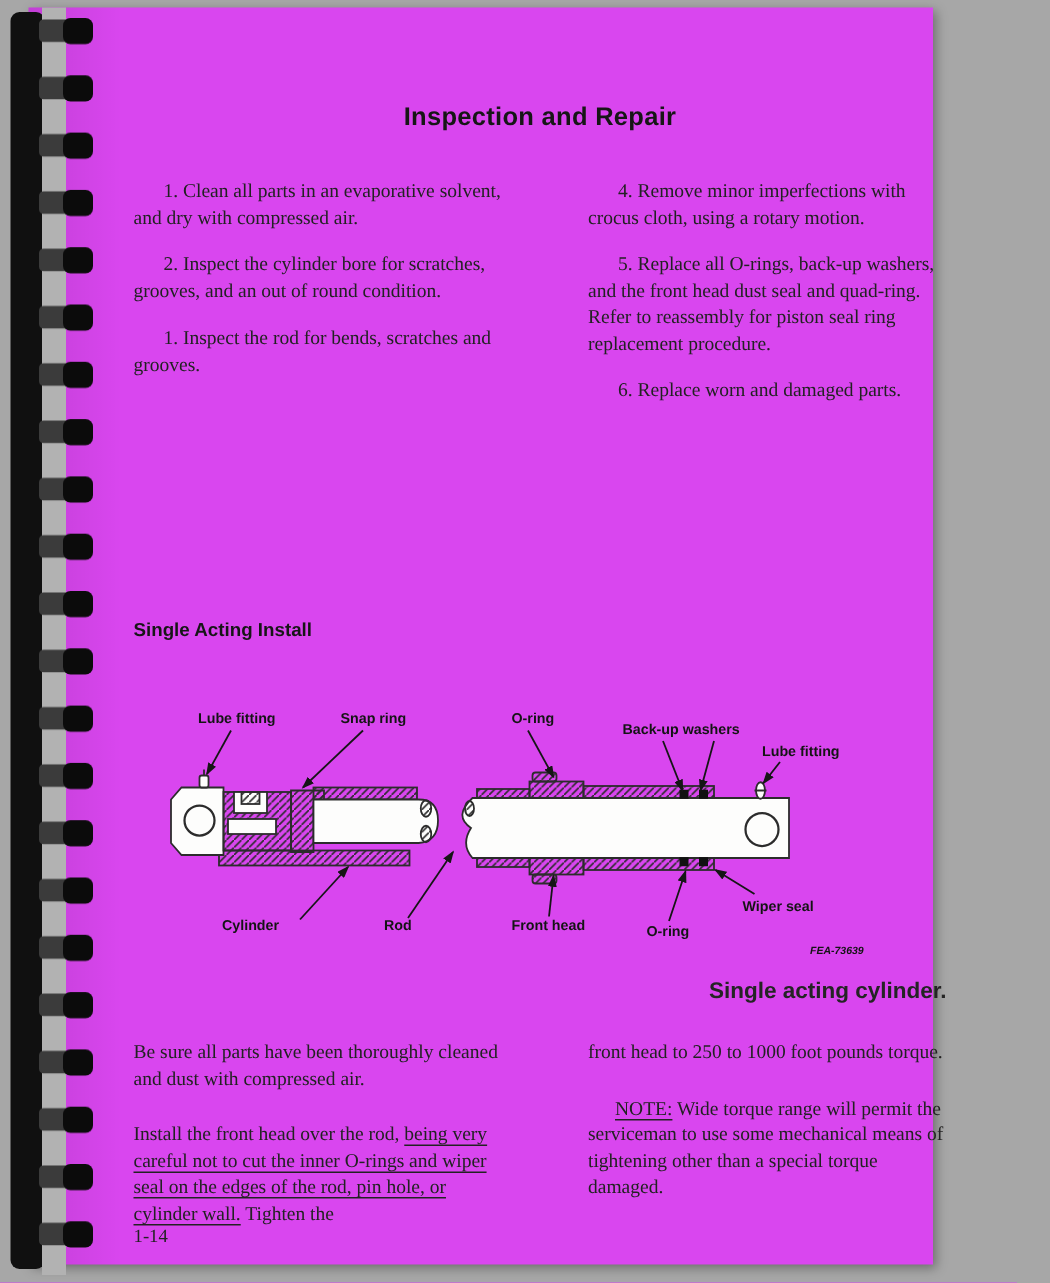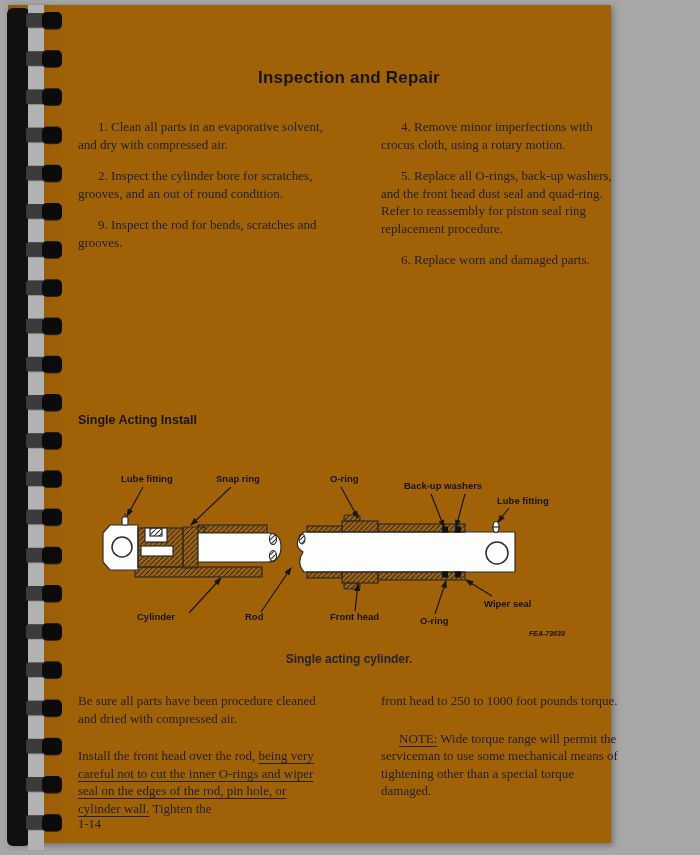--- a/index.html
+++ b/index.html
@@ -2,22 +2,22 @@
 <html><head>
 <meta charset="utf-8">
 <style>
   html,body{margin:0;padding:0;}
   body{
     width:700px;height:855px;position:relative;overflow:hidden;
     background:#a7a7a7;
     font-family:"Liberation Serif", serif;
   }
   .page{
-    position:absolute;left:8px;top:5px;width:603px;height:838px;
-    background:#a16207;
+    position:absolute;left:19px;top:5px;width:603px;height:838px;
+    background:#d946ef;
     box-shadow:2px 2px 7px rgba(0,0,0,0.35);
   }
   .page::before{
     content:'';position:absolute;left:0;top:0;bottom:0;width:62px;
     background:linear-gradient(90deg,rgba(0,0,0,0.10),rgba(0,0,0,0));
     pointer-events:none;
   }
   .binding{position:absolute;left:0;top:0;width:64px;height:855px;z-index:5;}
 
   .title{
@@ -45,40 +45,40 @@
   .subheading{
     position:absolute;top:408px;left:70px;
     font-family:"Liberation Sans", sans-serif;font-weight:bold;font-size:12.5px;color:#161616;
   }
   .diagram{position:absolute;top:460px;left:77px;width:490px;height:180px;}
   .diagram text{
     font-family:"Liberation Sans", sans-serif;font-weight:bold;font-size:9.5px;fill:#141414;
   }
   .diagram text.figcode{font-size:7px;font-style:italic;}
   .caption{
-    position:absolute;top:647px;left:70px;width:542px;text-align:center;
-    font-family:"Liberation Sans", sans-serif;font-weight:bold;font-size:12px;color:#242424;
+    position:absolute;top:647px;left:70px;width:542px;text-align:right;
+    font-family:"Liberation Sans", sans-serif;font-weight:bold;font-size:15px;color:#242424;
   }
   .pagenum{
     position:absolute;top:812px;left:70px;width:542px;
     font-size:12.5px;color:#222;
   }
 </style>
 </head>
 <body>
 
 <div class="page">
 
   <div class="title">Inspection and Repair</div>
 
   <div class="cols cols1">
     <div class="col">
       <p>1.  Clean all parts in an evaporative solvent, and dry with compressed air.</p>
       <p>2.  Inspect the cylinder bore for scratches, grooves, and an out of round condition.</p>
-      <p>9.  Inspect the rod for bends, scratches and grooves.</p>
+      <p>1.  Inspect the rod for bends, scratches and grooves.</p>
     </div>
     <div class="col">
       <p>4.  Remove minor imperfections with crocus cloth, using a rotary motion.</p>
       <p>5.  Replace all O-rings, back-up washers, and the front head dust seal and quad-ring.  Refer to reassembly for piston seal ring replacement procedure.</p>
       <p>6.  Replace worn and damaged parts.</p>
     </div>
   </div>
 
 
   <div class="subheading">Single Acting Install</div>
@@ -172,21 +172,21 @@
     <text x="245" y="155">Front head</text>
     <text x="335" y="159">O-ring</text>
     <text x="399" y="142">Wiper seal</text>
     <text x="444" y="171" class="figcode">FEA-73639</text>
   </svg>
 
   <div class="caption">Single acting cylinder.</div>
 
   <div class="cols cols2">
     <div class="col">
-      <p class="gap">Be sure all parts have been procedure cleaned and dried with compressed air.</p>
+      <p class="gap">Be sure all parts have been thoroughly cleaned and dust with compressed air.</p>
       <p><span>Install the front head over the rod, </span><span class="u">being very careful not to cut the inner O-rings and wiper seal on the edges of the rod, pin hole, or cylinder wall.</span><span>  Tighten the</span></p>
     </div>
     <div class="col">
       <p class="gap">front head to 250 to 1000 foot pounds torque.</p>
       <p class="indented"><span class="u">NOTE:</span><span>  Wide torque range will permit the serviceman to use some mechanical means of tightening other than a special torque damaged.</span></p>
     </div>
   </div>
 
   <div class="pagenum">1-14</div>
 </div>

